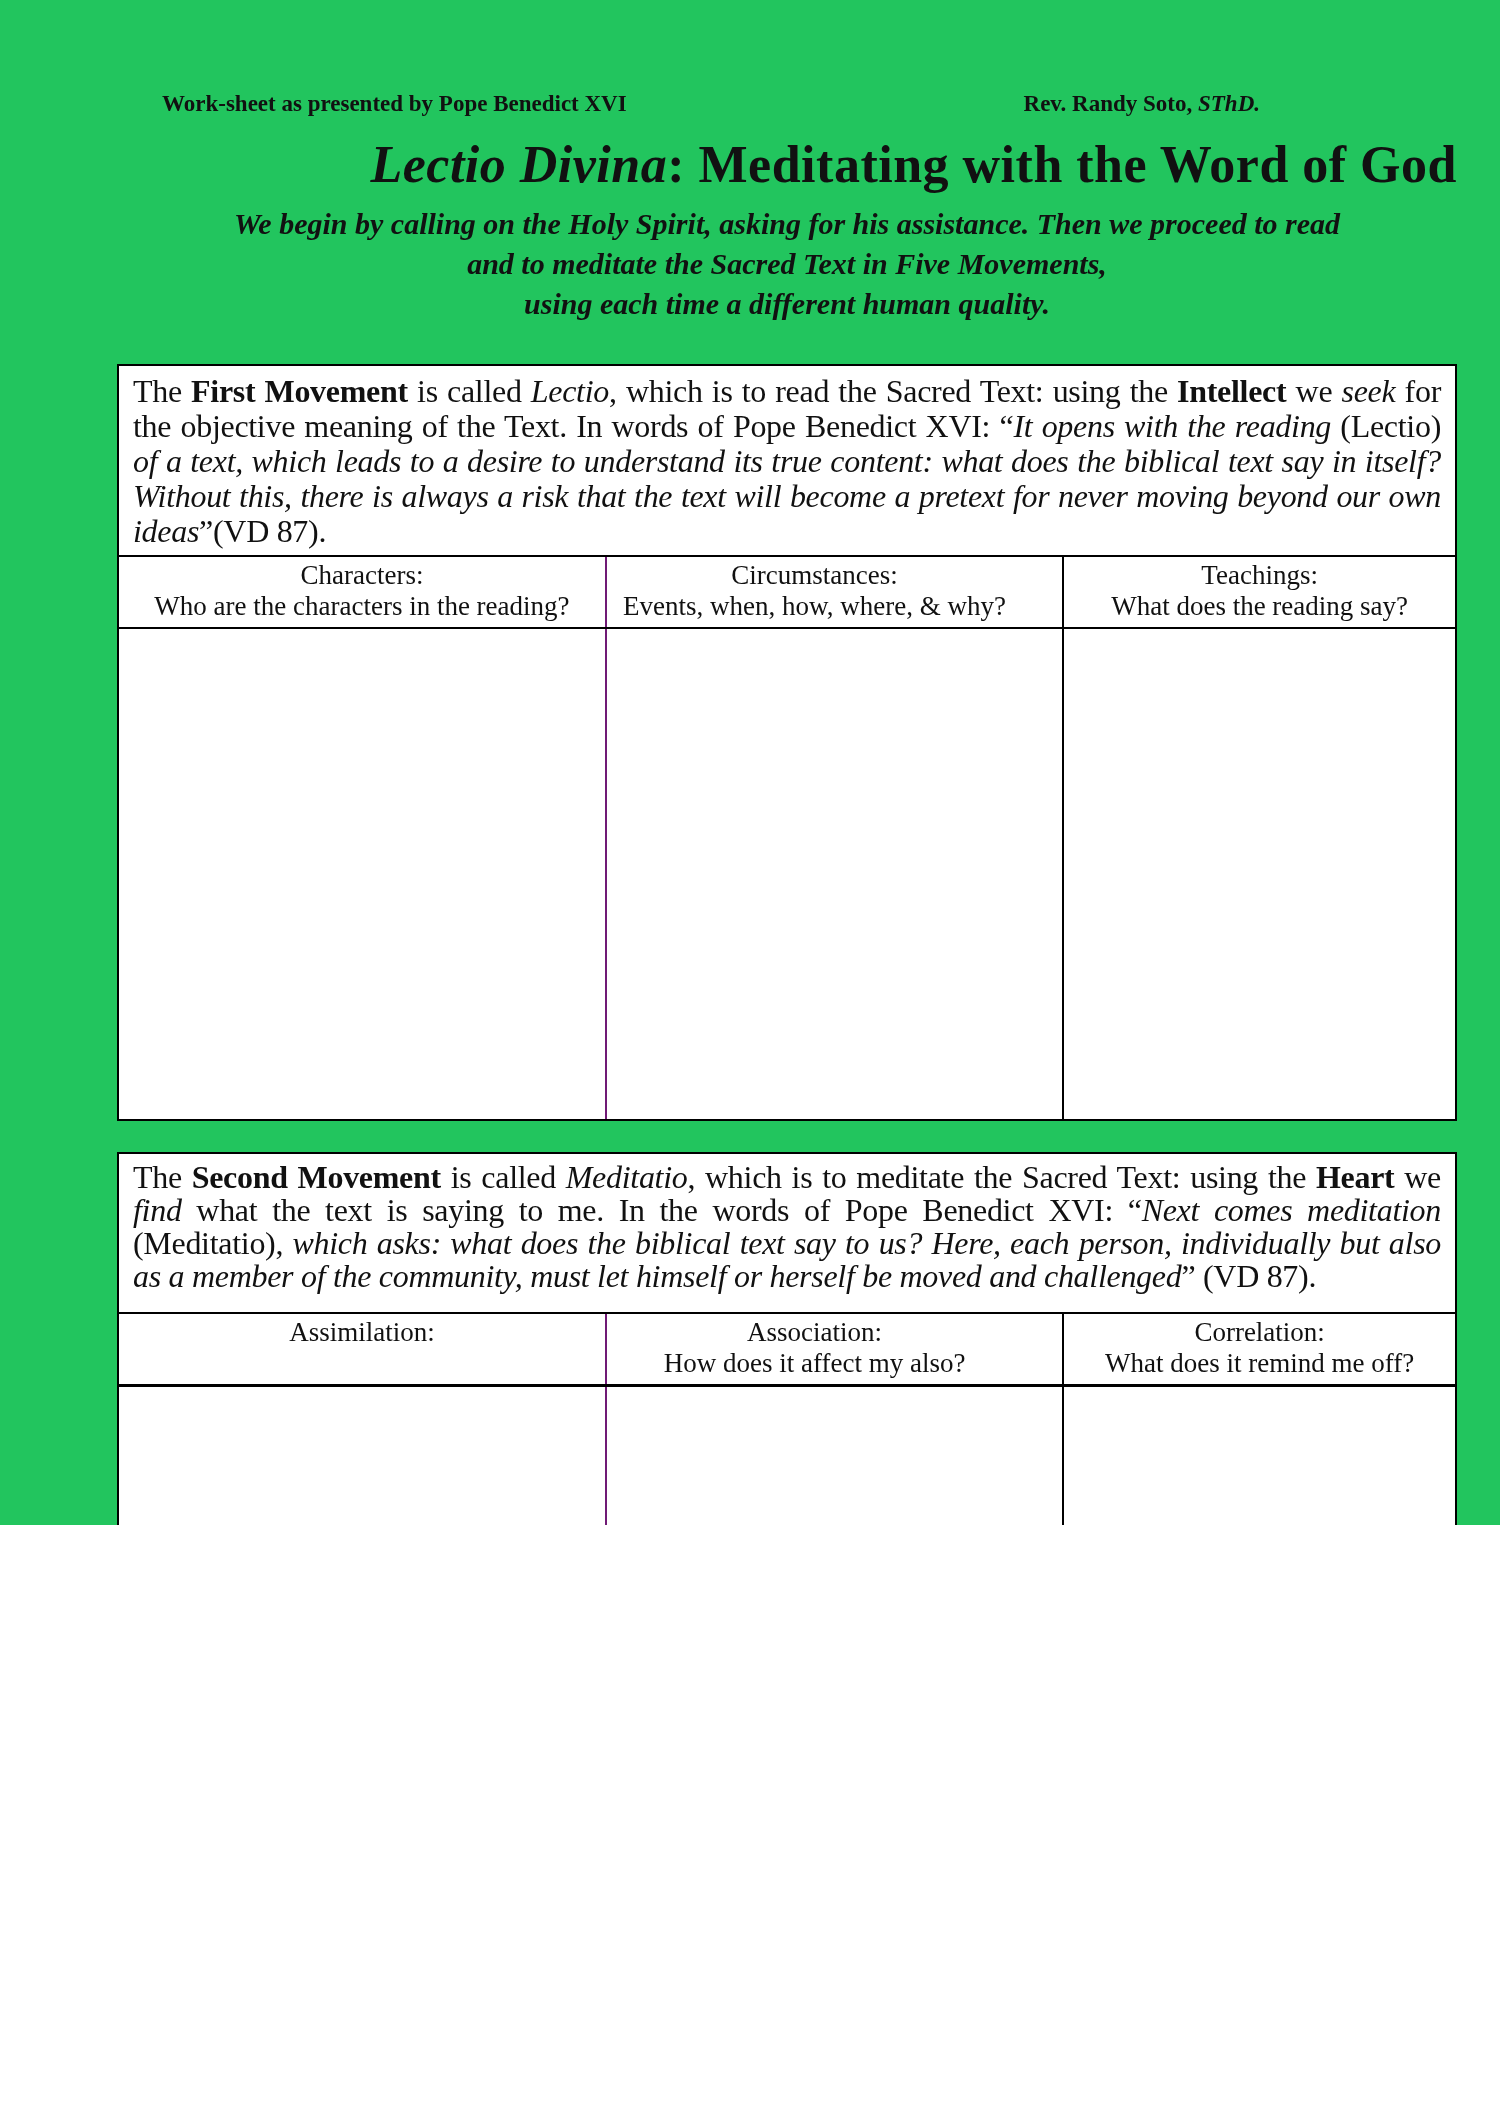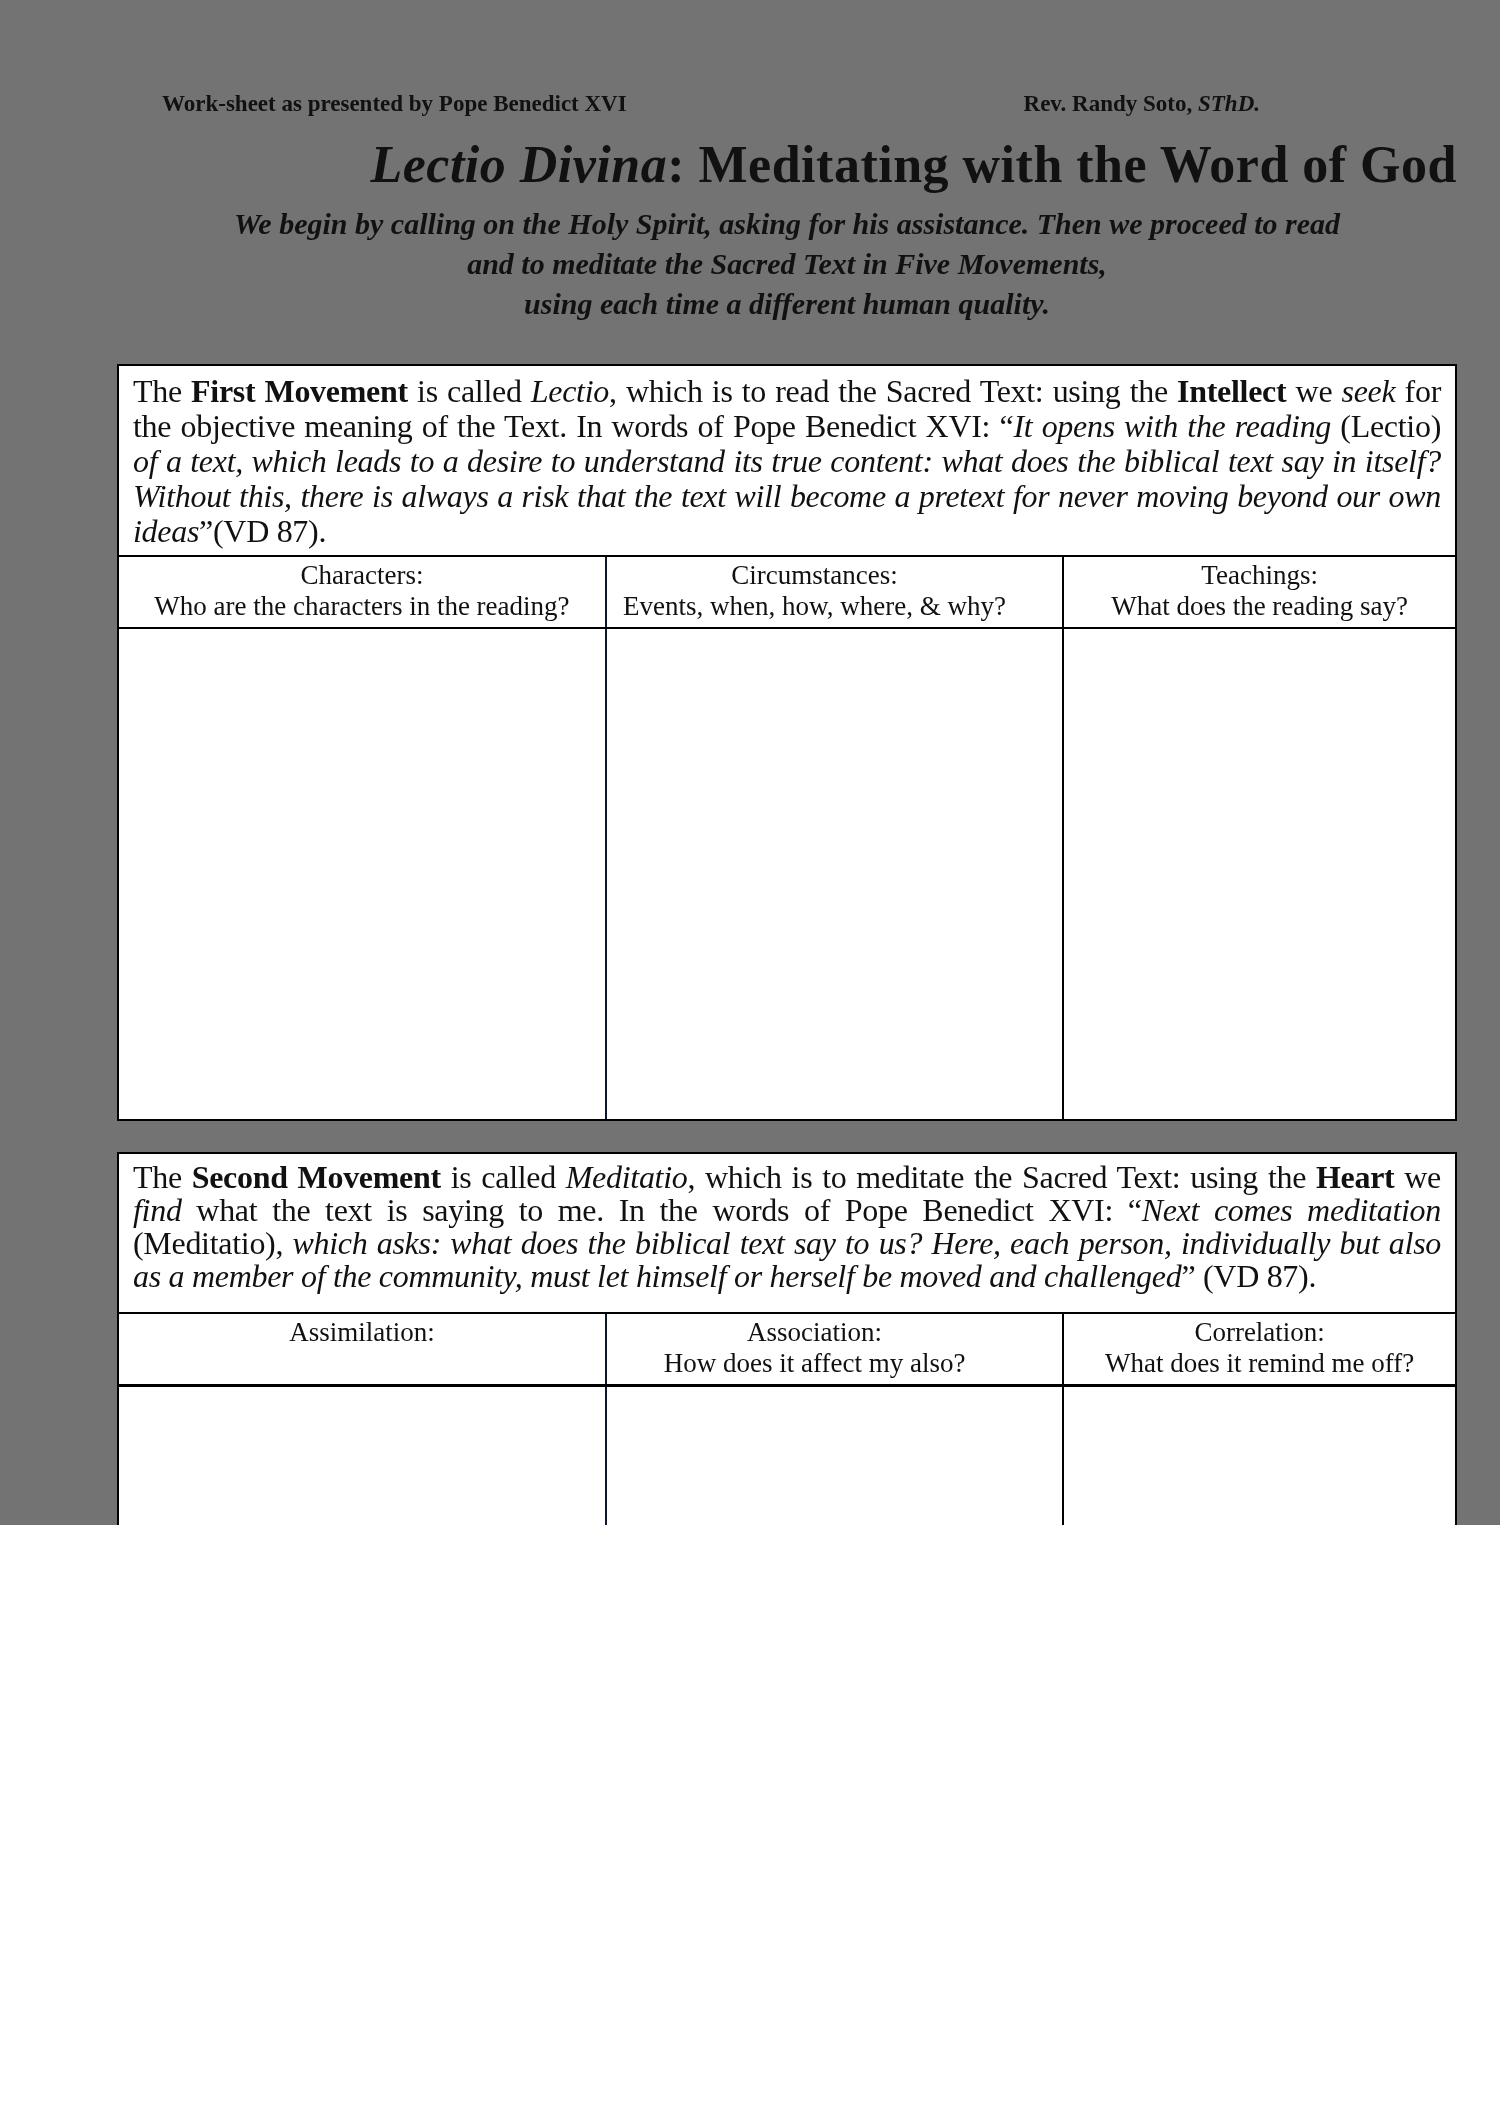--- a/index.html
+++ b/index.html
@@ -1,19 +1,19 @@
 <!DOCTYPE html>
 <html><head>
 <meta charset="utf-8">
 <style>
   html, body { margin:0; padding:0; background:#ffffff; }
   .page {
     position:relative;
     width:1500px; height:1525px;
-    background:#737373;
+    background:#22c55e;
     color:#111111;
     font-family:"Liberation Serif", serif;
     overflow:hidden;
   }
   .content {
     position:absolute; left:117px; top:0;
     width:1340px;
   }
   
   .doc-header {
@@ -48,21 +48,21 @@
     font-size:32px; line-height:35px;
     letter-spacing:-0.3px;
     text-align:justify;
   }
   .intro2 { line-height:33px; padding-top:7px; padding-bottom:19px; }
   .thead { display:flex; border-top:2px solid #000; }
   .tbody { display:flex; border-top:2px solid #000; }
   .box2 .tbody { border-top-width:3px; }
   .cell { box-sizing:border-box; }
   .c1 { width:37.5%; }
-  .c2 { width:32.2%; border-left:2px solid #0f172a; }
+  .c2 { width:32.2%; border-left:2px solid #701a75; }
   .c3 { width:30.3%; border-left:2px solid #000;margin-left:40px; }
   .th {
     text-align:center;
     font-size:27px; line-height:31px;
     padding:3px 8px 5px 8px;
   }
   .tbody1 { height:490px; }
   .tbody2 { height:542px; }
   .rb { font-weight:bold; }
   .ri { font-style:italic; }

